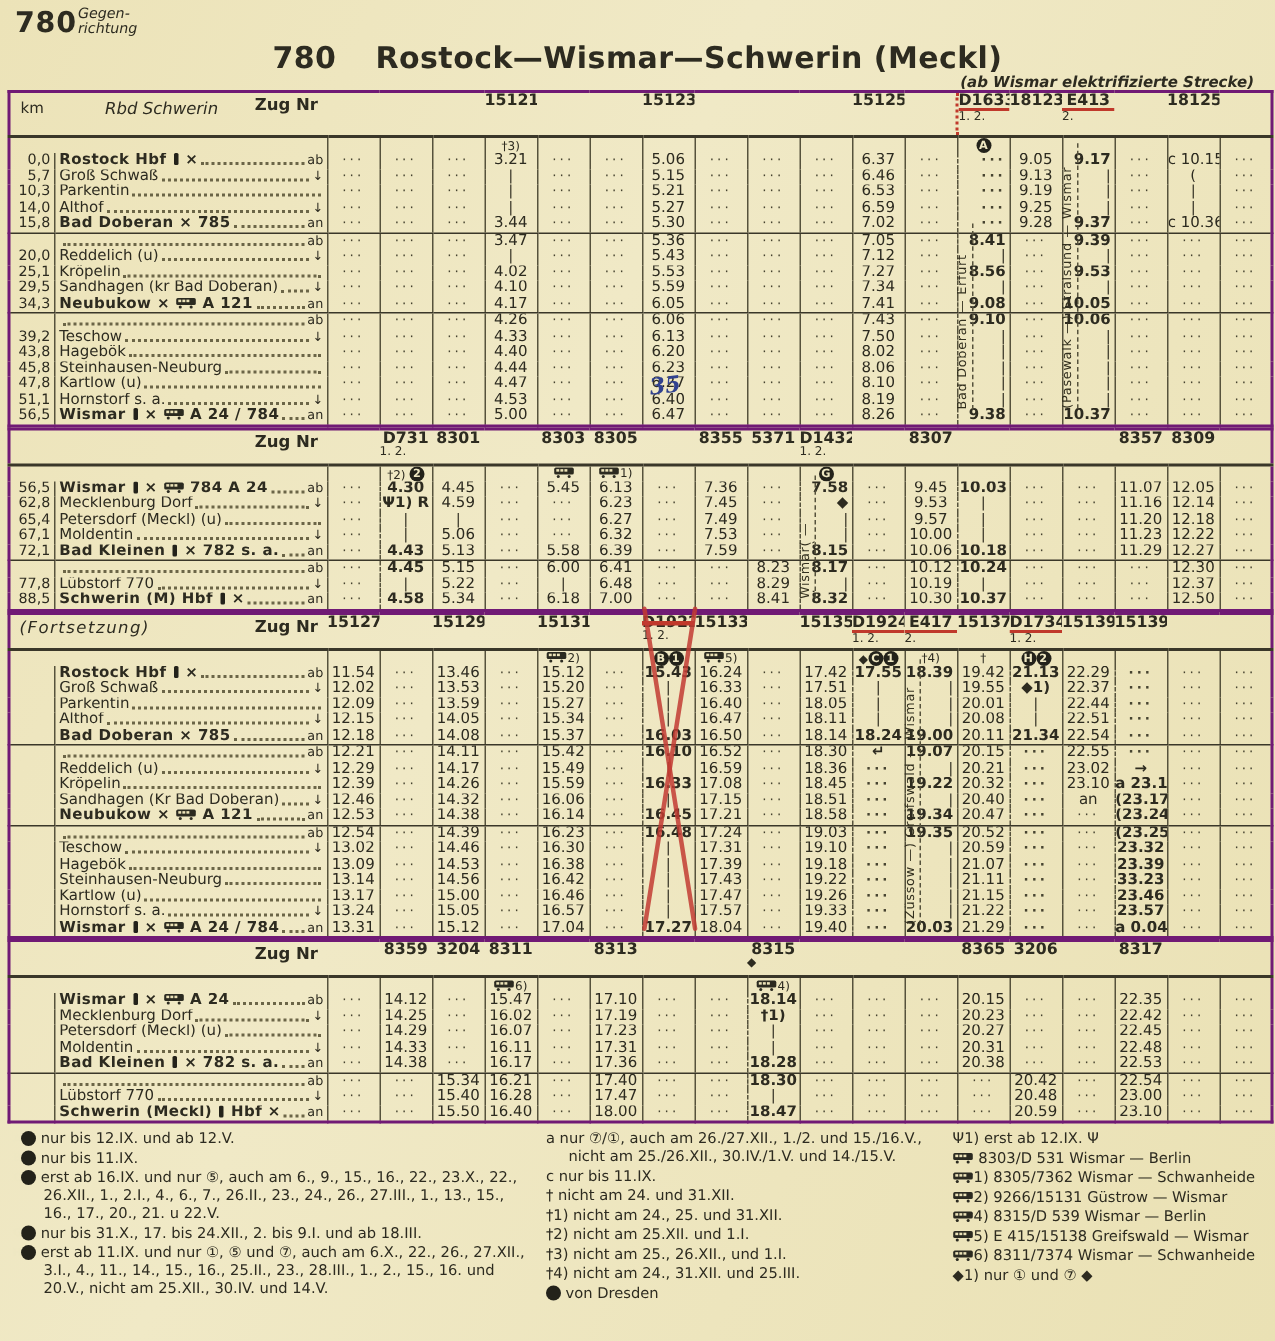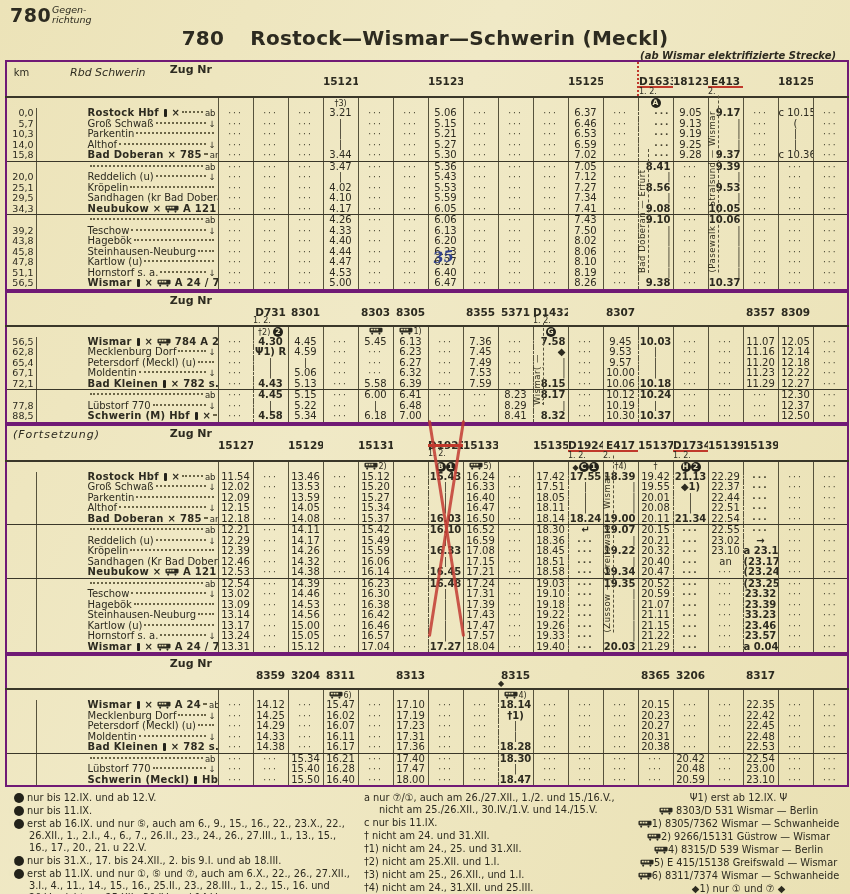--- a/index.html
+++ b/index.html
@@ -22,37 +22,37 @@
   .section{position:relative;}
   table.tt{border-collapse:collapse;table-layout:fixed;width:842px;border:2px solid #701a75;}
   .tt td{padding:0;overflow:hidden;white-space:nowrap;font-size:10px;line-height:10px;height:10.5px;vertical-align:middle;}
   .tt td.km{width:30px;text-align:right;padding-right:2px;font-size:9.5px;}
   .tt td.st{width:182px;text-align:left;border-left:1px solid #56523c;}
   .tt td.tc{width:35px;text-align:center;border-left:1px solid #56523c;}
   .tt td.tc.dl{border-left:1px dashed #56523c;}
   .tt td.tc.b{font-weight:bold;}
   .tt td.tc.vt{text-align:right;padding-right:2px;}
   tr.zug td{border-bottom:2px solid #3a3729;height:22px;vertical-align:top;}
-  tr.zug .tl{font-weight:bold;font-size:10.5px;text-align:center;padding-top:14px;}
+  tr.zug .tl{font-weight:bold;font-size:10.5px;text-align:center;padding-top:0;}
   tr.zug .ts{font-size:8px;text-align:left;line-height:8px;}
   tr.zug td.redul .tl{border-bottom:2.5px solid #c0392b;}
   tr.zug td.rdot{border-left:2px dotted #c0392b;}
   .strike{text-decoration:line-through;text-decoration-color:#c0392b;text-decoration-thickness:2.5px;}
   tr.zug .sth,.sth{position:relative;}
   .zn{position:absolute;right:6px;top:3px;font-size:11px;font-weight:bold;}
   .rbd{position:absolute;left:34px;top:6px;font-size:11px;font-style:italic;}
   .kmh{font-size:10px;text-align:center!important;padding-top:6px!important;}
   .fort{position:absolute;left:6px;top:4px;font-size:11px;font-style:italic;letter-spacing:1px;}
   tr.mk td{height:10px;font-size:8px;line-height:9px;text-align:center;border-left:1px solid #56523c;}
   tr.mk td:first-child,tr.mk td:nth-child(2){border-left:none;}
   tr.rl td{border-bottom:1.8px solid #3a3729;}
   .nm{font-size:10px;}
   .bn{font-weight:bold;letter-spacing:.3px;}
   td.st{display:table-cell;}
-  .stin{display:flex;align-items:center;margin-left:48px;}
+  .stin{display:flex;align-items:flex-end;}
   .stin .ld{flex:1;border-bottom:2px dotted #6b6547;margin:0 2px 2px 2px;min-width:4px;}
   .stin .tg{font-size:8.5px;padding-right:2px;}
   .stin .nm{padding-left:3px;}
   .dd{letter-spacing:2px;font-size:9px;color:#45422f;}
   .cn{font-weight:normal;color:#3a3729;}
   .cl{display:inline-block;width:10px;height:10px;border-radius:50%;background:#23221a;color:#eee7c2;
       font-size:7.5px;line-height:10px;text-align:center;font-weight:bold;vertical-align:1px;}
   .stf{display:inline-block;width:3px;height:8px;background:#23221a;border-radius:1px;vertical-align:-1px;margin:0 1px;}
   svg.bus{vertical-align:-1px;}
   
@@ -64,21 +64,21 @@
   .redx::before,.redx::after{content:"";position:absolute;left:50%;top:-2%;height:104%;width:3px;
         background:#c23b33;opacity:.85;border-radius:2px;}
   .redx::before{transform:rotate(9deg);}
   .redx::after{transform:rotate(-9deg);}
   .hand{position:absolute;font-family:"DejaVu Serif",serif;font-style:italic;font-size:15px;
         color:#31428f;transform:rotate(-7deg);font-weight:bold;}
   
   #foot{display:flex;gap:10px;padding:5px 8px 0 14px;font-size:9.8px;line-height:1.22;}
   #foot .fcol1{width:345px;}
   #foot .fcol2{width:265px;}
-  #foot .fcol3{width:210px;text-align:center;}
+  #foot .fcol3{width:210px;}
   .fn{padding-left:15px;text-indent:-15px;margin:0 0 1px 0;}
 </style>
 </head>
 <body>
 
 <div class="page">
   <div class="hdr">
     <span class="pg-num">780</span>
     <span class="dir">
       <span>Gegen-</span><br>

